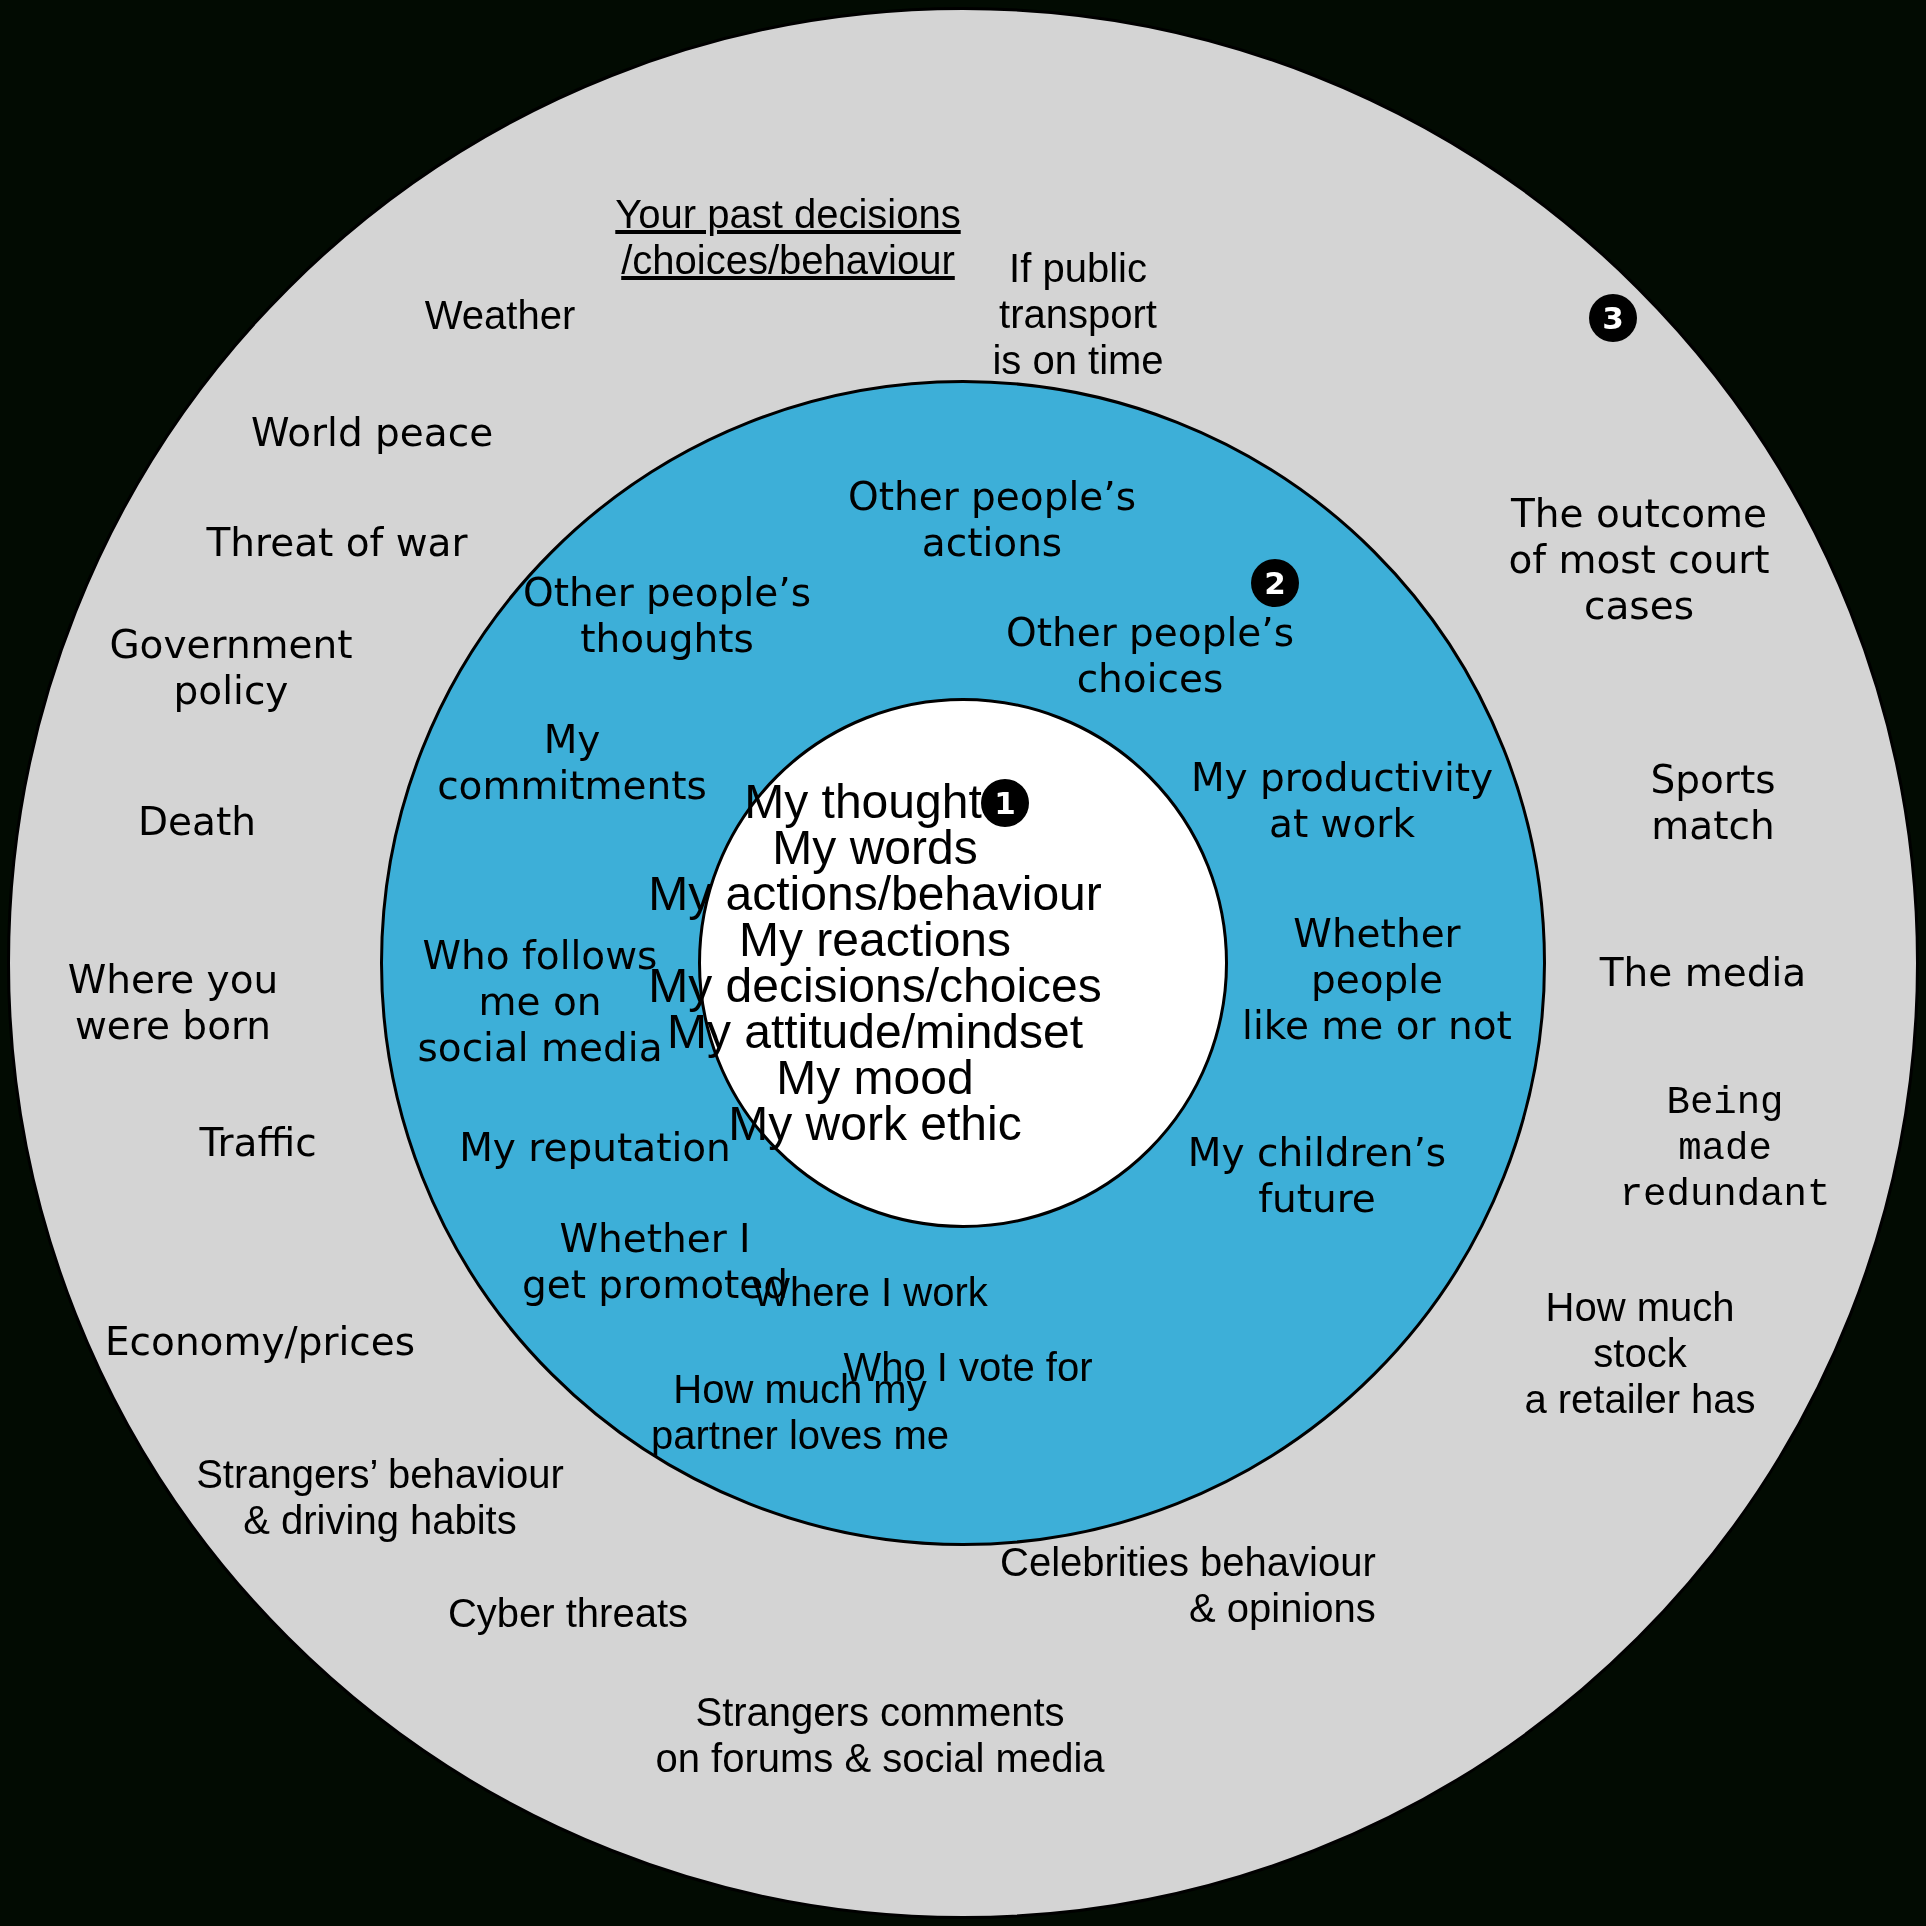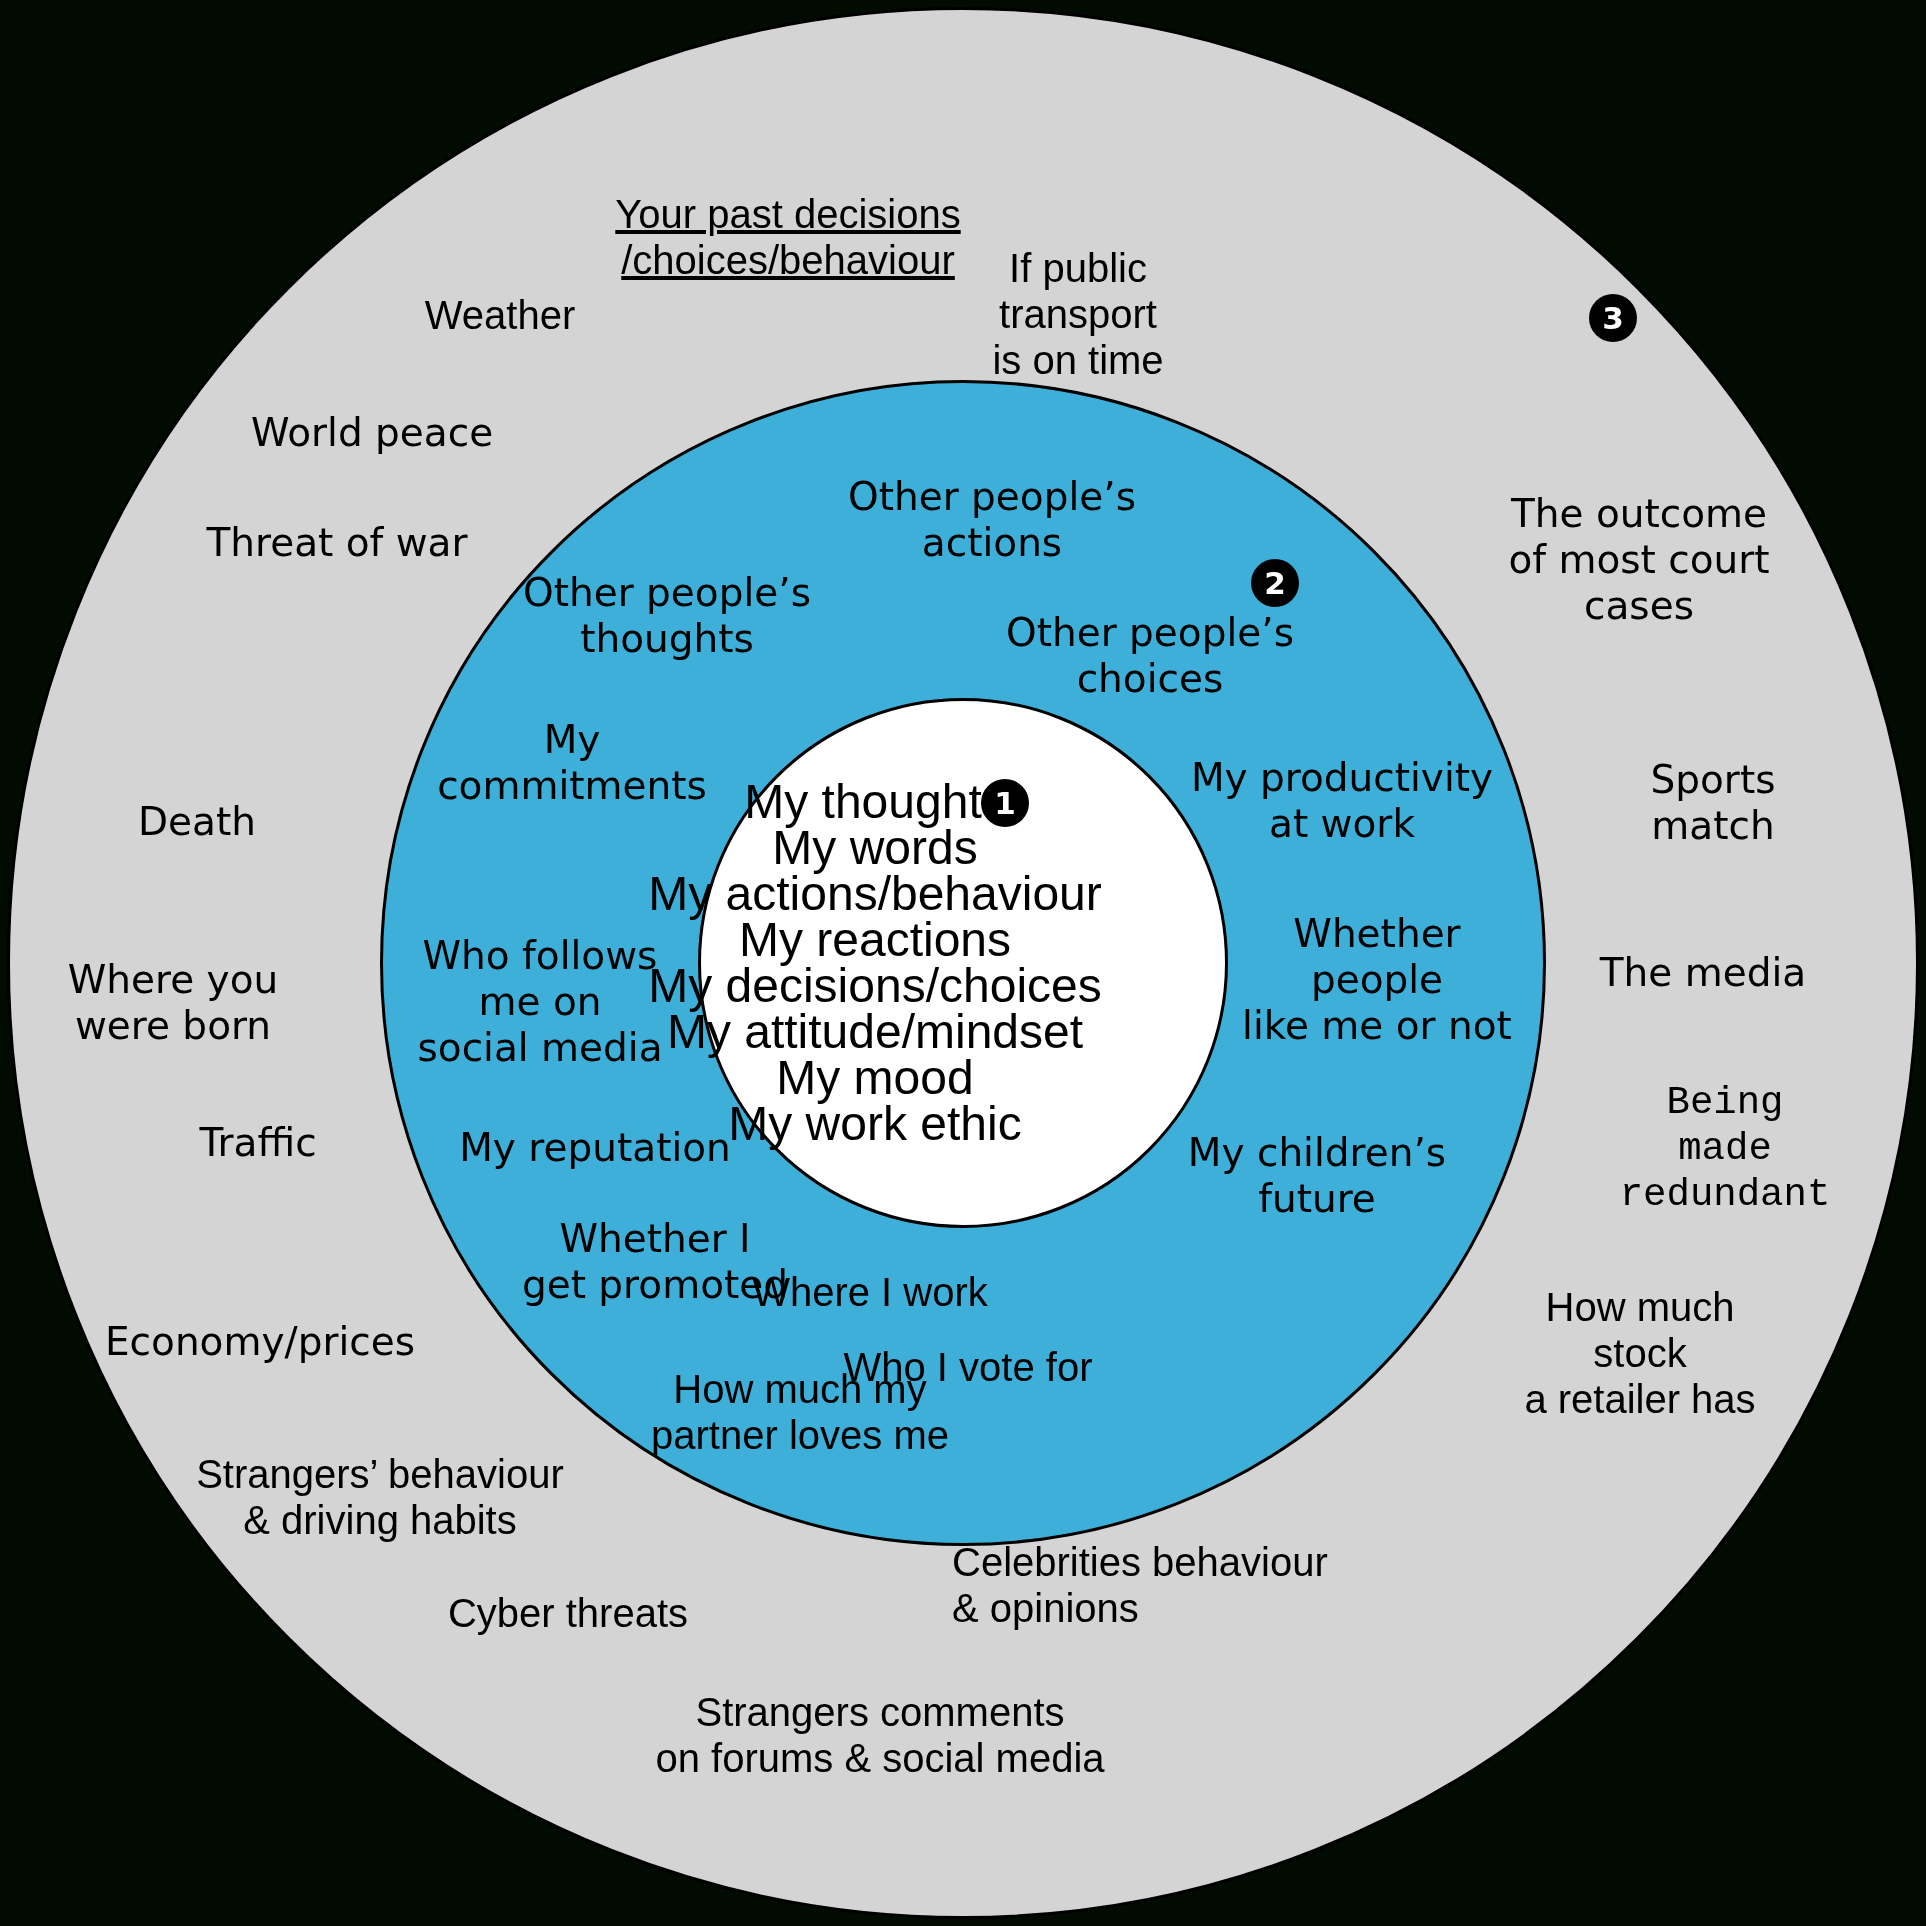--- a/index.html
+++ b/index.html
@@ -87,34 +87,36 @@
 /choices/behaviour</div>
     <div class="lbl narrow" style="left: 500px; top: 300px; margin-top: 15px;">Weather</div>
     <div class="lbl narrow" style="left: 1078px; top: 314px;">If public
 transport
 is on time</div>
     <div class="lbl" style="left: 372px; top: 433px;">World peace</div>
     <div class="lbl" style="left: 337px; top: 543px;">Threat of war</div>
     <div class="lbl" style="left: 1639px; top: 560px;">The outcome
 of most court
 cases</div>
+    <div class="lbl" style="left: 231px; top: 668px;">Government
+policy</div>
     <div class="lbl" style="left: 1713px; top: 803px;">Sports match</div>
     <div class="lbl" style="left: 197px; top: 822px;">Death</div>
     <div class="lbl" style="left: 1703px; top: 973px;">The media</div>
     <div class="lbl" style="left: 173px; top: 1003px; text-align: center;">Where you
 were born</div>
     <div class="lbl" style="left: 258px; top: 1143px;">Traffic</div>
     <div class="lbl" style="left: 1725px; top: 1149px; font-family: Liberation Mono, monospace;">Being made
 redundant</div>
     <div class="lbl" style="left: 260px; top: 1295px; margin-top: 47px;">Economy/prices</div>
     <div class="lbl narrow" style="left: 1640px; top: 1353px;">How much stock
 a retailer has</div>
     <div class="lbl narrow" style="left: 380px; top: 1497px;">Strangers’ behaviour
 &amp; driving habits</div>
-    <div class="lbl narrow left" style="left: 952px; top: 1585px;">Celebrities behaviour
+    <div class="lbl narrow left" style="left: 1000px; top: 1585px; text-align: right;">Celebrities behaviour
 &amp; opinions</div>
     <div class="lbl narrow" style="left: 568px; top: 1613px;">Cyber threats</div>
     <div class="lbl narrow" style="left: 880px; top: 1735px;">Strangers comments
 on forums &amp; social media</div>
     <div class="badge" style="left: 1005px; top: 803px; background: rgb(0, 0, 0); color: rgb(255, 255, 255);">1</div>
     <div class="badge" style="left: 1275px; top: 583px; background: rgb(0, 0, 0); color: rgb(255, 255, 255);">2</div>
     <div class="badge" style="left: 1613px; top: 318px; background: rgb(0, 0, 0); color: rgb(255, 255, 255);">3</div>
   </div>
 
 </body></html>

